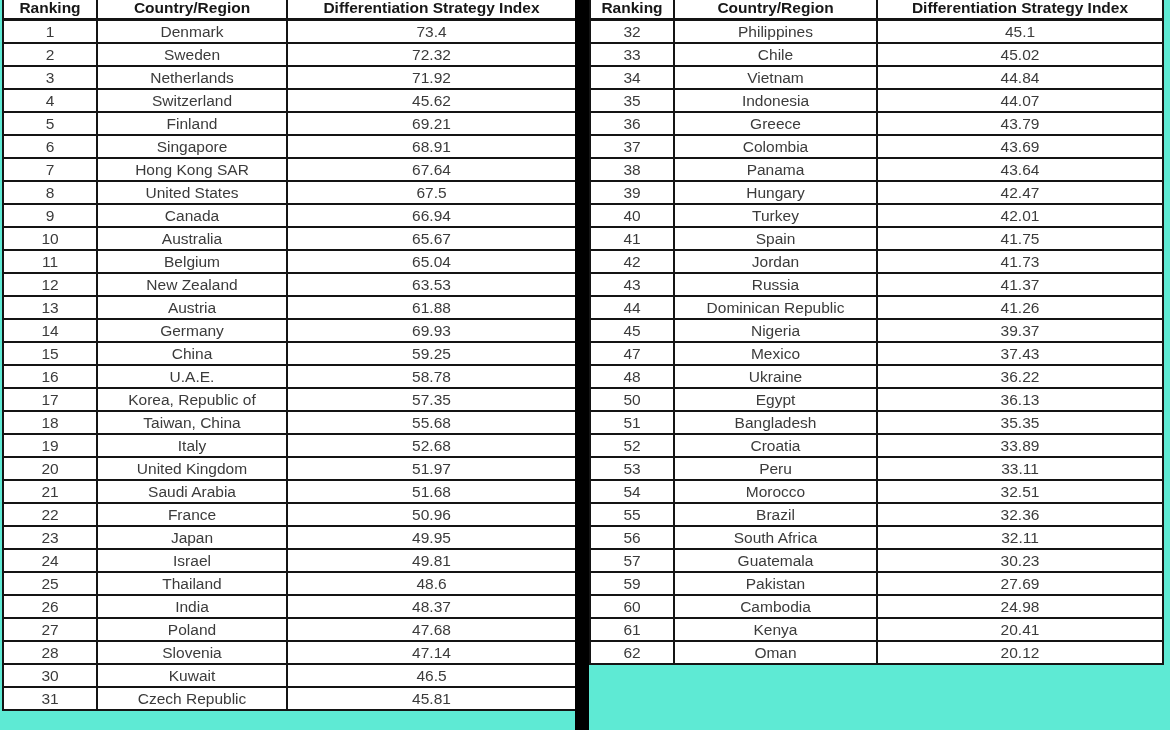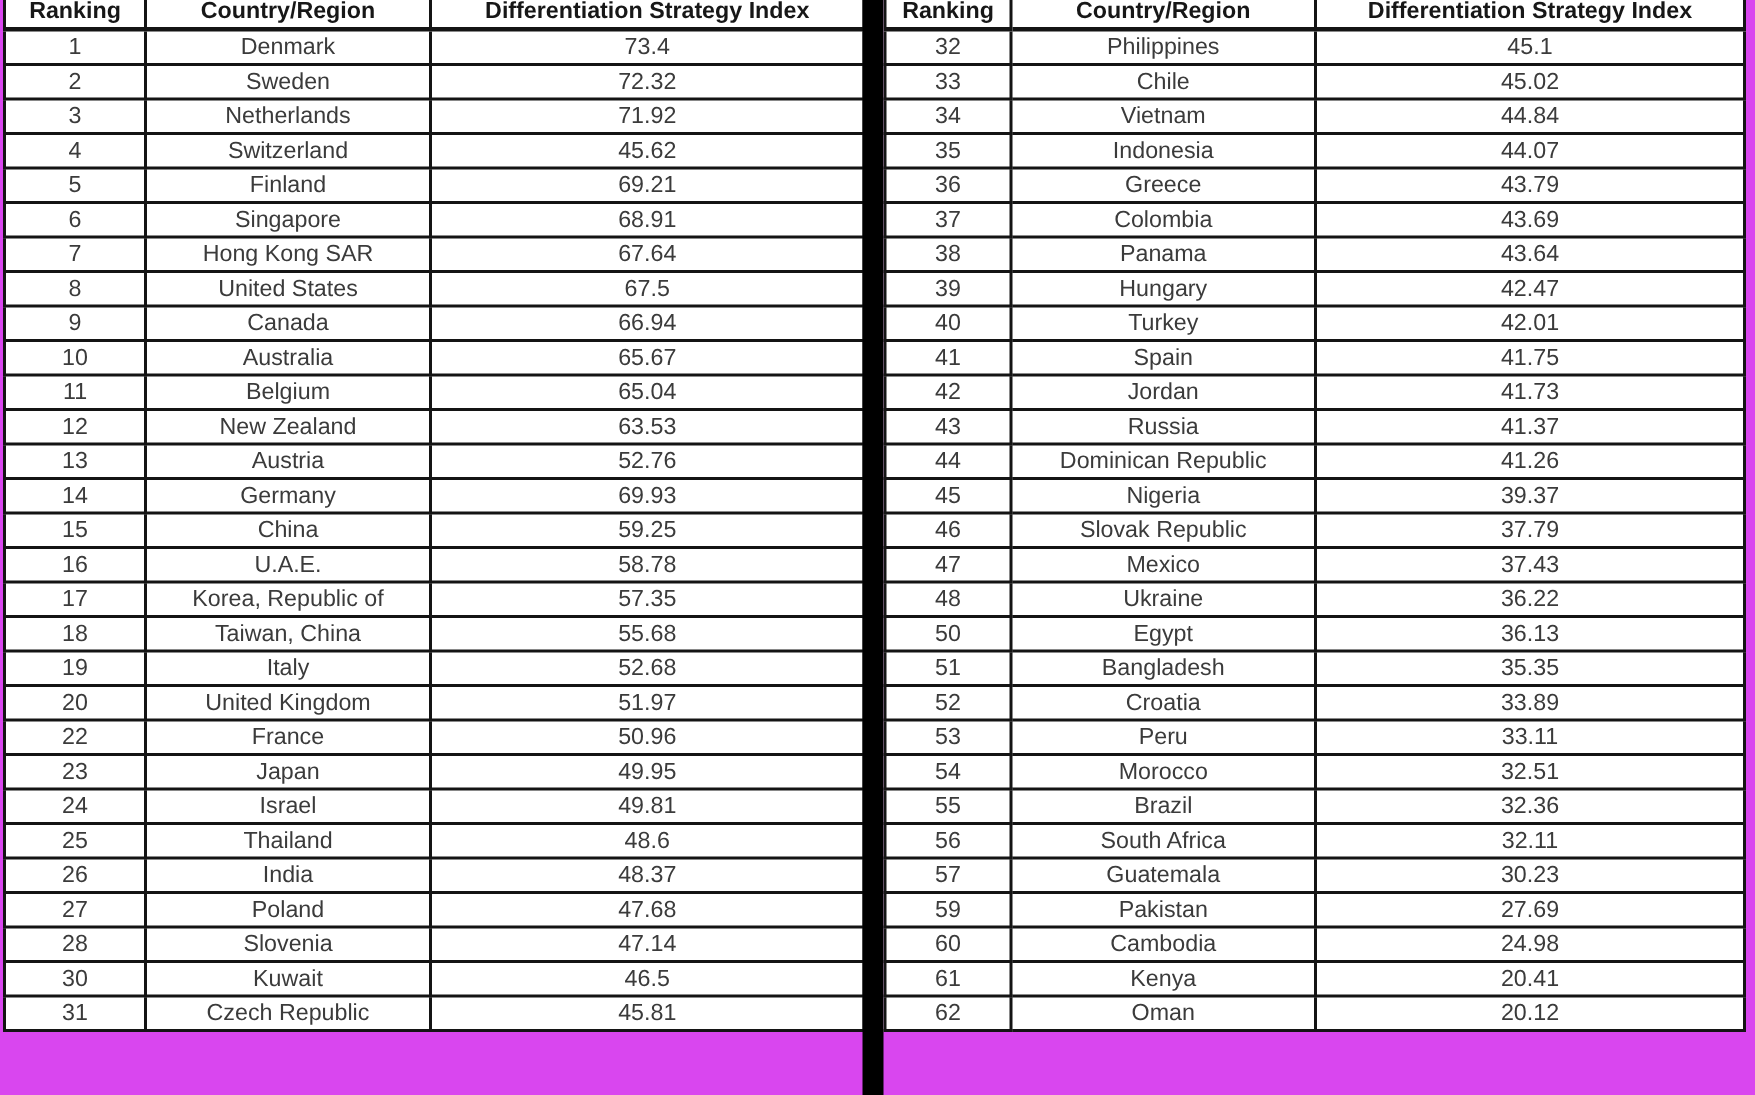--- a/index.html
+++ b/index.html
@@ -10,21 +10,21 @@
   body {
     width: 1170px;
     height: 730px;
     overflow: hidden;
     font-family: "Liberation Sans", sans-serif;
   }
   .stage {
     position: relative;
     width: 1170px;
     height: 730px;
-    background: #d946ef;
+    background: #5eead4;
     overflow: hidden;
   }
   table.rank-table {
     position: absolute;
     top: -5px;
     border-collapse: collapse;
     table-layout: fixed;
     background: #ffffff;
     border: 2px solid #0a0a0a;
   }
@@ -140,21 +140,21 @@
           <td>65.04</td>
         </tr>
         <tr>
           <td>12</td>
           <td>New Zealand</td>
           <td>63.53</td>
         </tr>
         <tr>
           <td>13</td>
           <td>Austria</td>
-          <td>52.76</td>
+          <td>61.88</td>
         </tr>
         <tr>
           <td>14</td>
           <td>Germany</td>
           <td>69.93</td>
         </tr>
         <tr>
           <td>15</td>
           <td>China</td>
           <td>59.25</td>
@@ -176,20 +176,25 @@
         </tr>
         <tr>
           <td>19</td>
           <td>Italy</td>
           <td>52.68</td>
         </tr>
         <tr>
           <td>20</td>
           <td>United Kingdom</td>
           <td>51.97</td>
+        </tr>
+        <tr>
+          <td>21</td>
+          <td>Saudi Arabia</td>
+          <td>51.68</td>
         </tr>
         <tr>
           <td>22</td>
           <td>France</td>
           <td>50.96</td>
         </tr>
         <tr>
           <td>23</td>
           <td>Japan</td>
           <td>49.95</td>
@@ -312,25 +317,20 @@
           <td>44</td>
           <td>Dominican Republic</td>
           <td>41.26</td>
         </tr>
         <tr>
           <td>45</td>
           <td>Nigeria</td>
           <td>39.37</td>
         </tr>
         <tr>
-          <td>46</td>
-          <td>Slovak Republic</td>
-          <td>37.79</td>
-        </tr>
-        <tr>
           <td>47</td>
           <td>Mexico</td>
           <td>37.43</td>
         </tr>
         <tr>
           <td>48</td>
           <td>Ukraine</td>
           <td>36.22</td>
         </tr>
         <tr>

